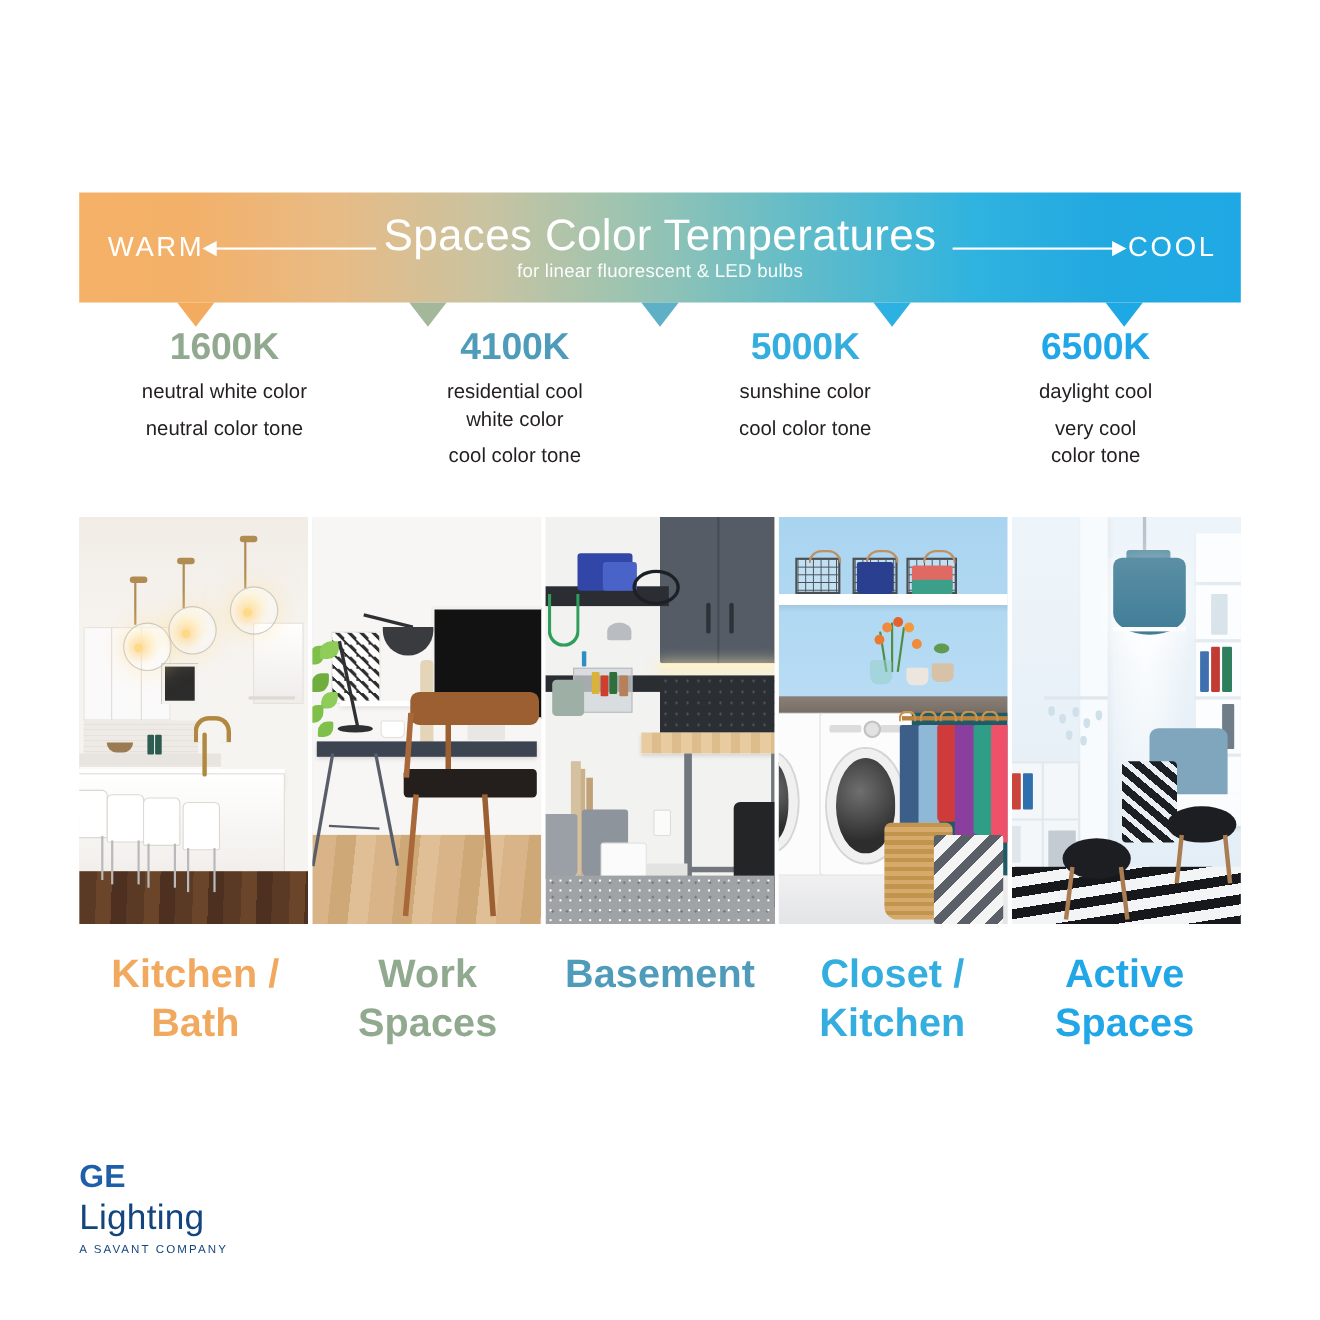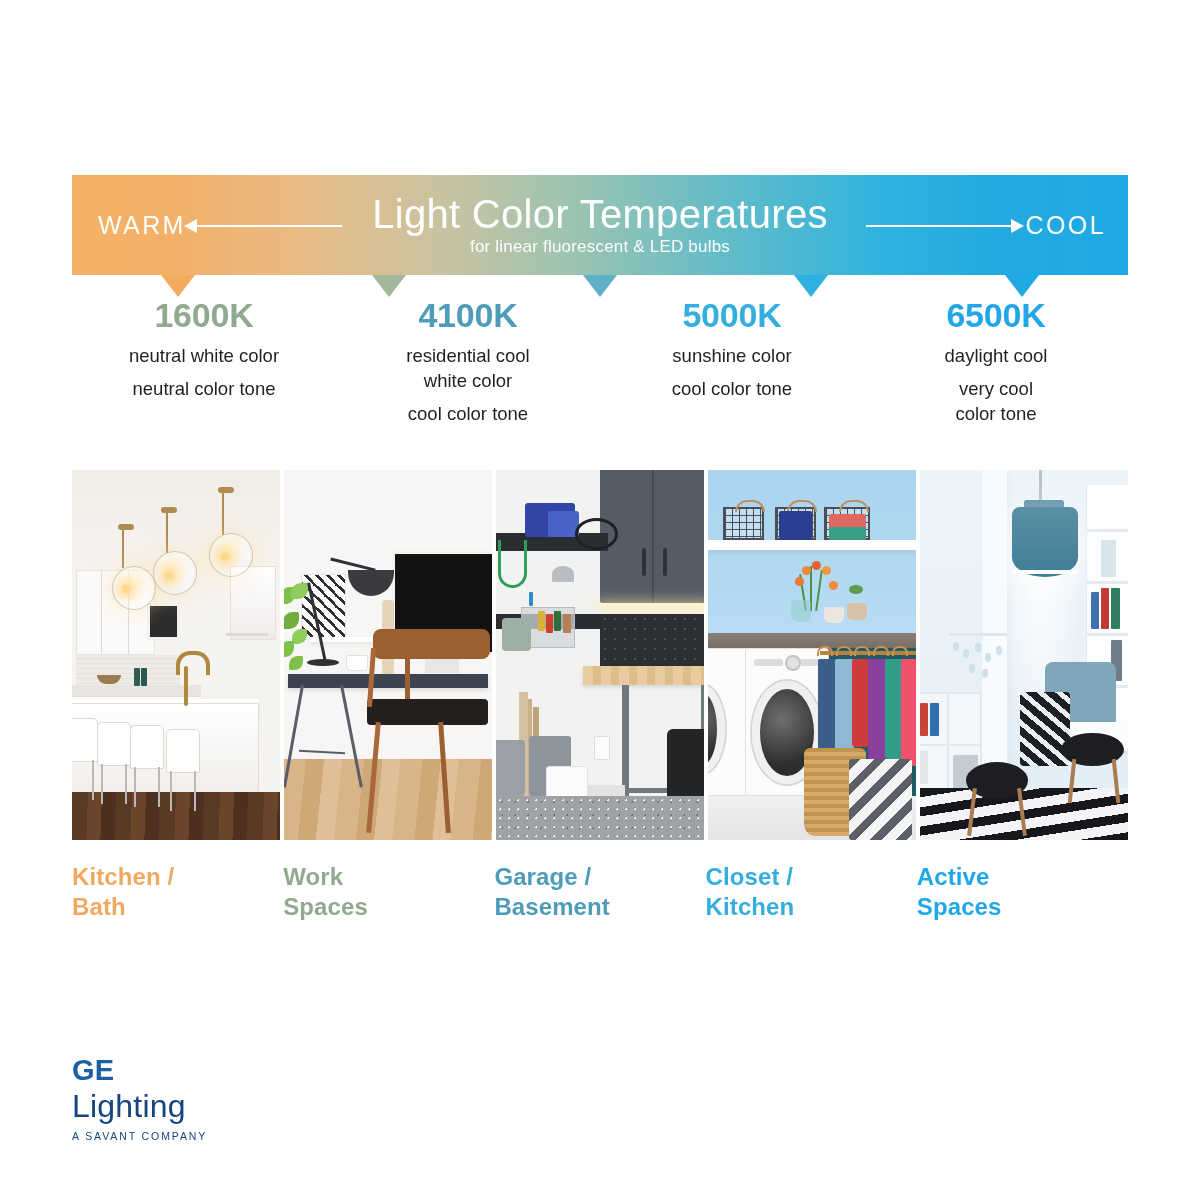--- a/index.html
+++ b/index.html
@@ -276,21 +276,21 @@
   .a-table{position:absolute;border-radius:50%;background:#1c1e21;}
   .a-tleg{position:absolute;width:4px;background:#a97c52;}
   .a-mobile{left:14%;top:44%;width:28%;height:16%;}
   .a-mob-bar{position:absolute;left:0;top:0;width:100%;height:3px;background:#dfe7ec;}
   .a-drop{position:absolute;width:6px;height:9px;border-radius:50% 50% 60% 60%;background:#cfe0ea;}
 
   
   #roomlabels{
     position:absolute;left:72px;top:862px;width:1056px;display:flex;
   }
-  .room{flex:1 1 0;font-size:24px;font-weight:600;
+  .room{flex:1 1 0;text-align:center;font-size:36px;font-weight:600;
     line-height:1.25;letter-spacing:.1px;}
   .room .ln{display:block;}
 
   
   #logo{position:absolute;left:72px;top:1056px;}
   #logo-ge{font-size:29px;font-weight:700;color:#1f5fa8;line-height:1;letter-spacing:.2px;}
   #logo-lighting{font-size:32px;font-weight:400;color:#14457f;line-height:1.15;
     margin-top:3px;letter-spacing:.2px;}
   #logo-savant{font-size:10.5px;font-weight:400;color:#14457f;letter-spacing:1.9px;margin-top:5px;}
 </style>
@@ -302,21 +302,21 @@
 
   <div class="banner-label" id="label-warm">WARM</div>
   <div class="banner-label" id="label-cool">COOL</div>
 
   <div class="arrow" id="arrow-left"></div>
   <div class="arrow-head" id="arrow-head-left"></div>
   <div class="arrow" id="arrow-right"></div>
   <div class="arrow-head" id="arrow-head-right"></div>
 
   <div id="banner-center">
-    <div id="banner-title">Light Color Temperatures</div>
+    <div id="banner-title">Spaces Color Temperatures</div>
     <div id="banner-sub">for linear fluorescent &amp; LED bulbs</div>
   </div>
 </div>
 
 <div class="pointer" id="p0" style="left: 160.6px; border-top: 22px solid rgb(242, 171, 95);"></div>
 <div class="pointer" id="p1" style="left: 371.8px; border-top: 22px solid rgb(163, 183, 154);"></div>
 <div class="pointer" id="p2" style="left: 583px; border-top: 22px solid rgb(95, 176, 198);"></div>
 <div class="pointer" id="p3" style="left: 794.2px; border-top: 22px solid rgb(45, 176, 226);"></div>
 <div class="pointer" id="p4" style="left: 1005.4px; border-top: 22px solid rgb(31, 169, 228);"></div>
 
@@ -584,21 +584,20 @@
 <div id="roomlabels">
   <div class="room" style="color: rgb(240, 169, 94);">
     <span class="ln">Kitchen /</span>
     <span class="ln">Bath</span>
   </div>
   <div class="room" style="color: rgb(144, 169, 143);">
     <span class="ln">Work</span>
     <span class="ln">Spaces</span>
   </div>
   <div class="room" style="color: rgb(78, 156, 185);">
-    <span class="ln">Garage /</span>
     <span class="ln">Basement</span>
   </div>
   <div class="room" style="color: rgb(51, 174, 222);">
     <span class="ln">Closet /</span>
     <span class="ln">Kitchen</span>
   </div>
   <div class="room" style="color: rgb(33, 167, 232);">
     <span class="ln">Active</span>
     <span class="ln">Spaces</span>
   </div>

